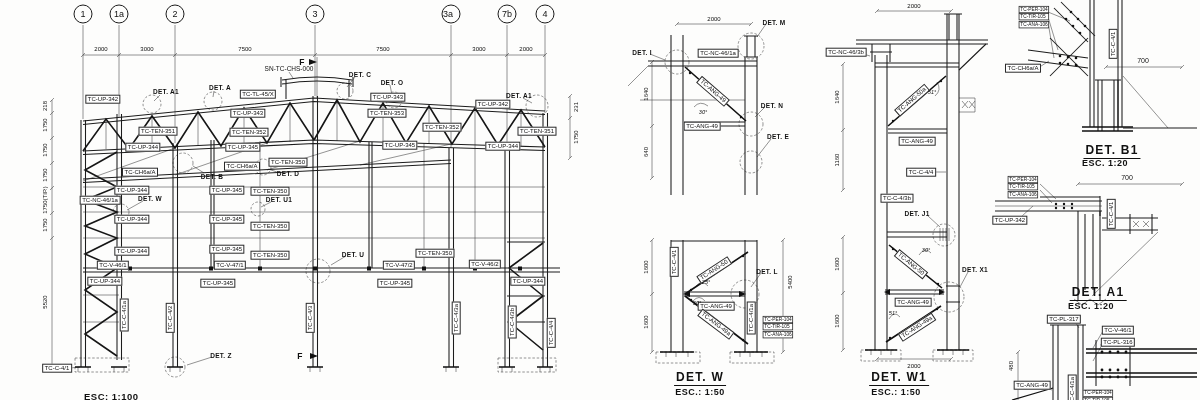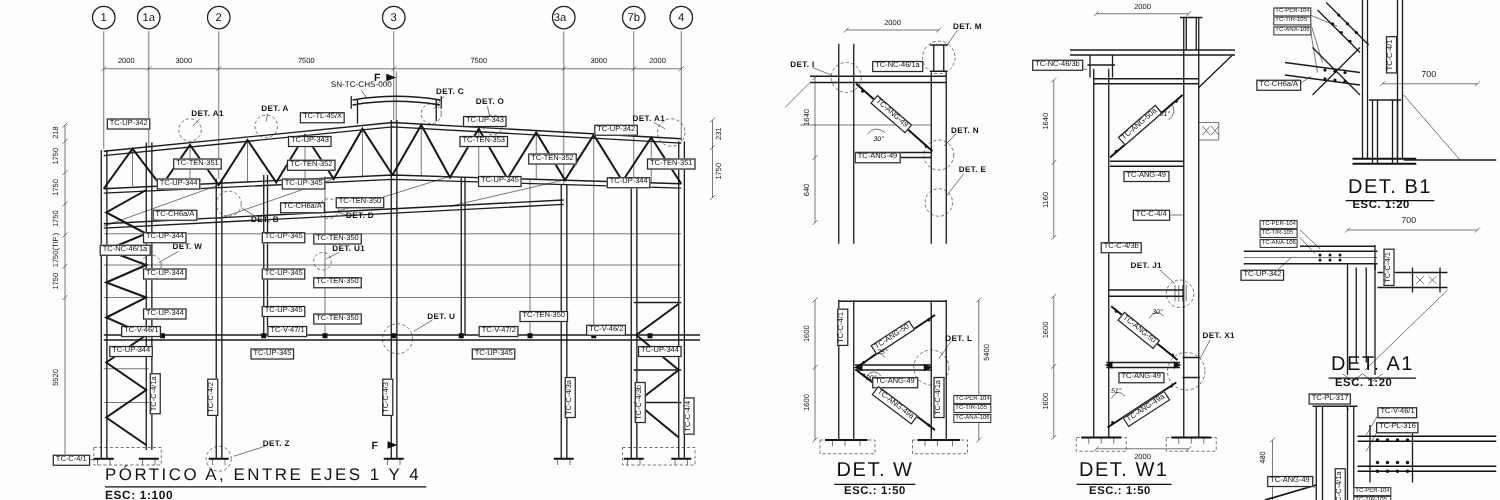--- a/index.html
+++ b/index.html
@@ -14,22 +14,22 @@
       letter-spacing:.3px;white-space:nowrap;}
   .dim{position:absolute;transform:translate(-50%,-50%);font-size:6px;white-space:nowrap;}
   .dimv{position:absolute;transform:translate(-50%,-50%) rotate(-90deg);font-size:6px;white-space:nowrap;}
   .ang{position:absolute;transform:translate(-50%,-50%);font-size:5.5px;font-style:italic;white-space:nowrap;}
   .rlbl{position:absolute;font-size:6px;line-height:1.1;border:0.5px solid #2a2a2a;background:#fff;
         padding:0 1.5px;white-space:nowrap;}
   .gnum{position:absolute;transform:translate(-50%,-50%);font-size:9px;white-space:nowrap;}
   .stack{position:absolute;transform:translate(-50%,-50%) scale(.8);display:flex;flex-direction:column;gap:.5px;}
   .stack span{font-size:6px;line-height:1.15;border:0.5px solid #2a2a2a;background:#fff;
               padding:0 1px;white-space:nowrap;}
-  .ttl{position:absolute;transform:translate(-50%,-50%);font-size:16px;letter-spacing:1.2px;
-       border-bottom:1.2px solid #111;padding:0 2px 1px;white-space:nowrap;}
+  .ttl{position:absolute;transform:translate(-50%,-50%);font-size:12px;letter-spacing:1.2px;
+       border-bottom:1.2px solid #111;padding:0 2px 1px;white-space:nowrap;font-weight:bold;}
   .esc{position:absolute;transform:translate(-50%,-50%);font-size:9px;letter-spacing:.5px;
        font-weight:700;white-space:nowrap;}
   .ttl-main{position:absolute;font-size:13.5px;letter-spacing:2px;border-bottom:1.3px solid #111;
        padding:0 4px 2px 0;white-space:nowrap;}
   .esc-main{position:absolute;font-size:9.5px;font-weight:700;letter-spacing:.5px;white-space:nowrap;}
 </style>
 </head>
 <body>
 
 <div id="canvas">
@@ -352,21 +352,20 @@
 <span class="lbl" style="left:503px;top:146px">TC-UP-344</span>
 
 <span class="lbl" style="left:57px;top:368px">TC-C-4/1</span>
 <span class="vbox" style="left:124px;top:315px">TC-C-4/1a</span>
 <span class="vbox" style="left:170px;top:318px">TC-C-4/2</span>
 <span class="vbox" style="left:310px;top:318px">TC-C-4/3</span>
 <span class="vbox" style="left:456px;top:318px">TC-C-4/3a</span>
 <span class="vbox" style="left:512px;top:322px">TC-C-4/3b</span>
 <span class="vbox" style="left:551px;top:333px">TC-C-4/4</span>
 
-<span class="ttl-main" style="left:84px;top:372px">PÓRTICO A, ENTRE EJES 1 Y 4</span>
 <span class="esc-main" style="left:84px;top:391px">ESC: 1:100</span>
 
 <span class="dim" style="left:714px;top:19px">2000</span>
 <span class="co" style="left:642px;top:52px">DET. I</span>
 <span class="co" style="left:774px;top:22px">DET. M</span>
 <span class="co" style="left:772px;top:105px">DET. N</span>
 <span class="co" style="left:778px;top:136px">DET. E</span>
 <span class="co" style="left:767px;top:271px">DET. L</span>
 <span class="lbl" style="left:718px;top:53px">TC-NC-46/1a</span>
 <span class="rlbl" style="left:713px;top:91px;transform:translate(-50%,-50%) rotate(41deg)">TC-ANG-49</span>

